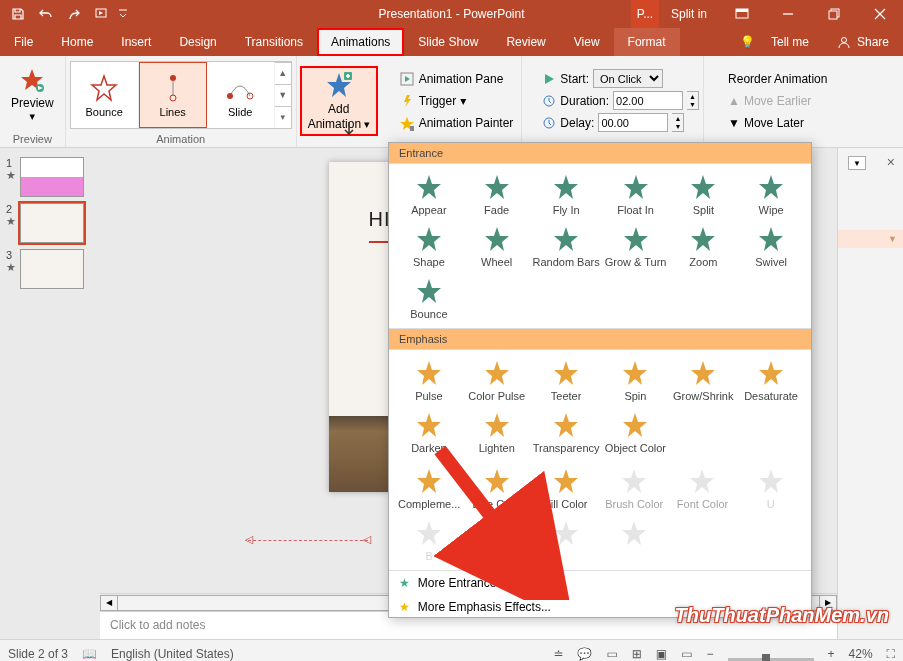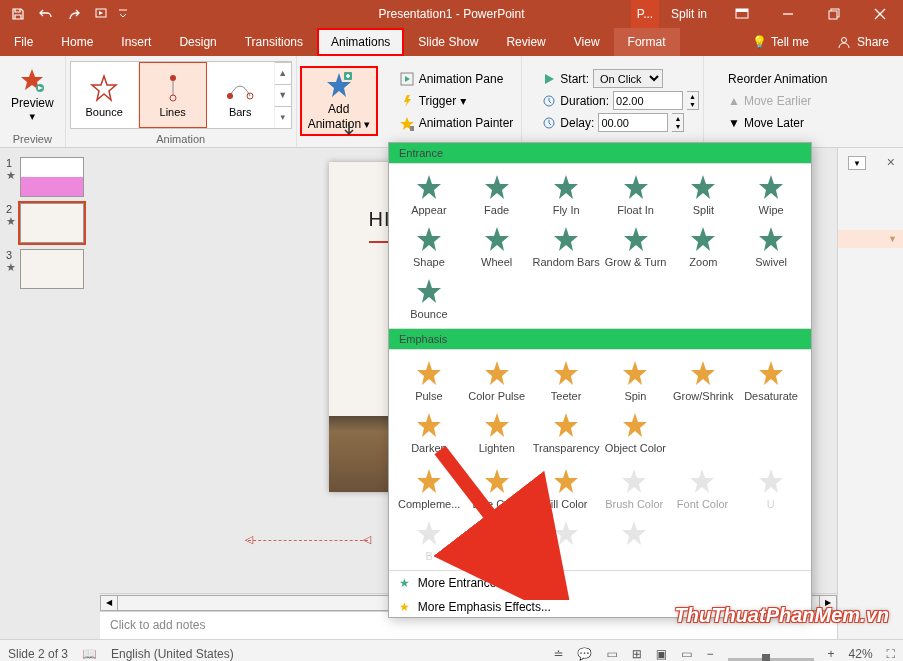--- a/index.html
+++ b/index.html
@@ -55,21 +55,21 @@
 .notes-pane{height:28px;border-top:1px solid #d4d4d4;background:#fff;padding:6px 10px;color:#888}
 .side-pane{width:66px;border-left:1px solid #d4d4d4;background:#f3f3f3;position:relative}
 .side-pane-dd{position:absolute;top:8px;left:10px;width:18px;height:14px;border:1px solid #ababab;background:#fff;font-size:8px;display:flex;align-items:center;justify-content:center;cursor:pointer}
 .side-pane-x{position:absolute;top:6px;right:8px;font-size:14px;color:#666;cursor:pointer}
 .side-pane-strip{position:absolute;top:82px;left:0;right:0;height:18px;background:#fde6d9;display:flex;align-items:center;justify-content:flex-end;padding-right:6px;font-size:9px;color:#c96;cursor:pointer}
 .statusbar{height:22px;background:#f3f3f3;border-top:1px solid #d4d4d4;display:flex;align-items:flex-end;font-size:11px;color:#555;padding:0 8px;gap:14px;position:absolute;bottom:0;left:0;right:0}
 .statusbar .spacer{flex:1}
 .zoom-slider{width:86px;height:3px;background:#bbb;position:relative}
 .zoom-slider::after{content:"";position:absolute;left:40%;top:-4px;width:8px;height:11px;background:#666}
 .dropdown{position:absolute;left:388px;top:142px;width:424px;background:#fff;border:1px solid #ababab;box-shadow:2px 2px 12px rgba(0,0,0,.25);z-index:50;max-height:476px;overflow:hidden}
-.dd-section-label{background:#22c55e;padding:4px 10px;font-size:11px;color:#444;border-bottom:1px solid #ddd;border-top:1px solid #ddd}
+.dd-section-label{background:#fdba74;padding:4px 10px;font-size:11px;color:#444;border-bottom:1px solid #ddd;border-top:1px solid #ddd}
 .dd-grid{display:grid;grid-template-columns:repeat(6,1fr);padding:4px 6px}
 .dd-item{display:flex;flex-direction:column;align-items:center;padding:4px 2px;cursor:pointer}
 .dd-item .ilbl{font-size:11px;color:#444;margin-top:2px;white-space:nowrap}
 .dd-item.disabled{opacity:.5;cursor:default}
 .dd-more{padding:5px 10px;display:flex;align-items:center;gap:8px;cursor:pointer;font-size:12px}
 .dd-scroll{position:absolute;right:394px;top:142px;width:17px;height:476px;background:#f0f0f0;border:1px solid #c6c6c6;z-index:49}
 .star{width:30px;height:30px;display:flex;align-items:center;justify-content:center}
 svg{display:block}
 .watermark{position:absolute;bottom:34px;right:14px;font-size:20px;font-weight:700;font-style:italic;color:#fff;text-shadow:-1px -1px 0 #d4432e,1px -1px 0 #d4432e,-1px 1px 0 #d4432e,1px 1px 0 #d4432e,0 0 4px rgba(0,0,0,.5);z-index:100}
 .red-arrow{position:absolute;left:420px;top:440px;z-index:90;pointer-events:none}
@@ -142,21 +142,21 @@
   <div class="tab">Home</div>
   <div class="tab">Insert</div>
   <div class="tab">Design</div>
   <div class="tab">Transitions</div>
   <div class="tab active highlighted">Animations</div>
   <div class="tab">Slide Show</div>
   <div class="tab">Review</div>
   <div class="tab">View</div>
   <div class="tab" style="background:#c65c42">Format</div>
   <div class="tab-right">
-    <div class="tab">💡 <span style="margin-left:4px">Tell me</span></div>
+    <div class="tab">💡 <span style="margin-left:16px">Tell me</span></div>
     <div class="share">
         <svg width="14" height="14">
           <circle cx="7" cy="5" r="2.5" fill="none" stroke="#fff"></circle>
           <path d="M2 13a5 5 0 0110 0" fill="none" stroke="#fff"></path>
         </svg>
         <span>Share</span>
       </div>
   </div>
 </div>
 
@@ -191,21 +191,21 @@
               <circle cx="16" cy="26" r="3" fill="none" stroke="#c0392b"></circle>
             </svg>
             <div class="glbl">Lines</div>
           </div>
         <div class="gallery-item">
             <svg width="32" height="32">
               <path d="M6 24 Q16 4 26 24" fill="none" stroke="#888"></path>
               <circle cx="6" cy="24" r="3" fill="#c0392b"></circle>
               <circle cx="26" cy="24" r="3" fill="none" stroke="#c0392b"></circle>
             </svg>
-            <div class="glbl">Bars</div>
+            <div class="glbl">Slide</div>
           </div>
         <div class="gallery-scroll">
             <div>▲</div>
             <div>▼</div>
             <div>▾</div>
           </div>
       </div>
     </div>
     <div class="rgroup-label">Animation</div>
   </div>

